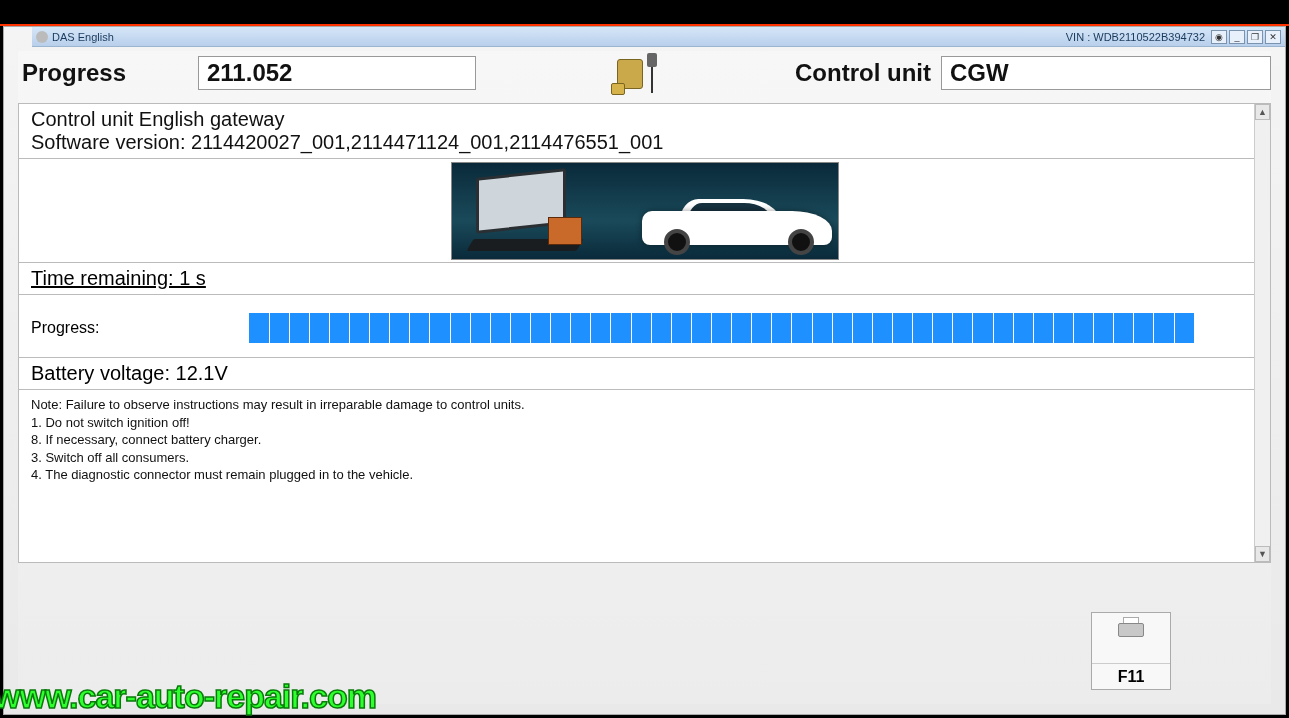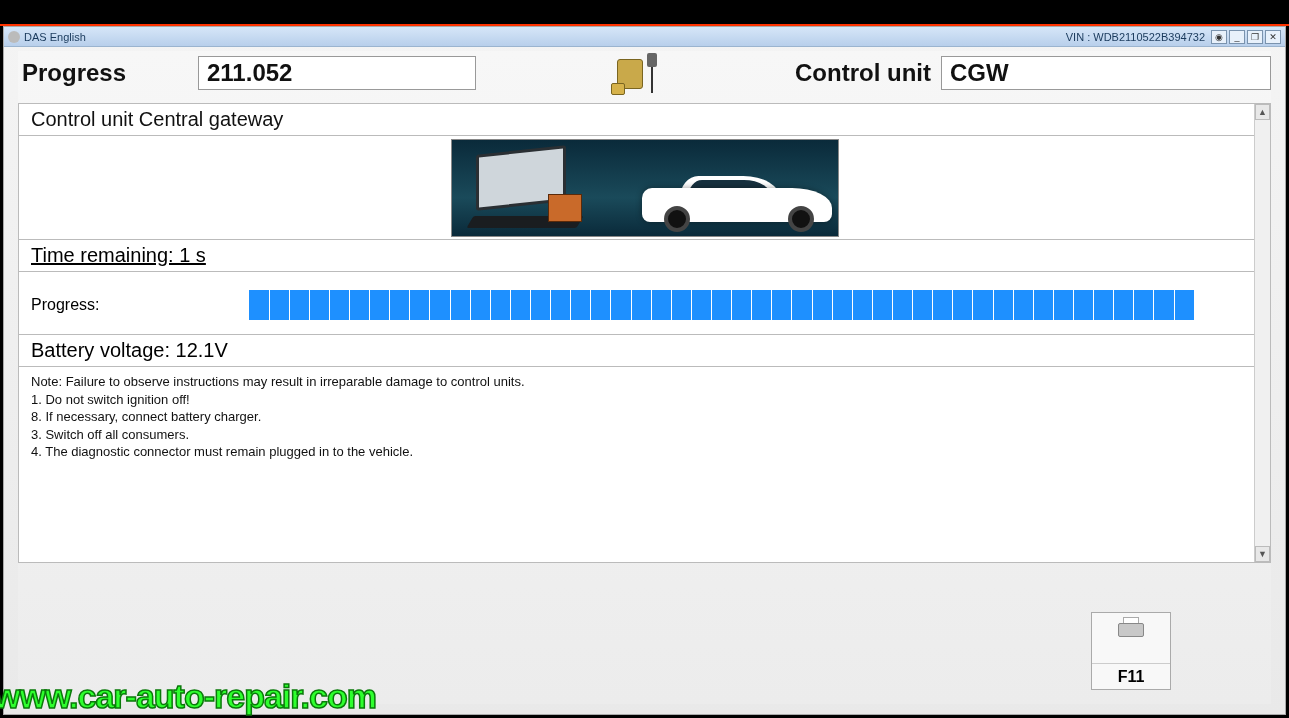--- a/index.html
+++ b/index.html
@@ -2,20 +2,21 @@
 <html><head>
 <meta charset="utf-8">
 <style>
   * { box-sizing: border-box; margin: 0; padding: 0; }
   html, body { width: 1289px; height: 718px; font-family: Arial, Helvetica, sans-serif; background: #000; overflow: hidden; }
   .topbar { height: 26px; background: #000; border-bottom: 2px solid #ff3300; }
   .window {
     position: absolute; left: 3px; top: 26px; right: 3px; bottom: 3px;
     background: linear-gradient(#f4f4f4, #e9e9e9);
     border: 1px solid #aaa;
+    padding-left: 28px;
   }
   .titlebar {
     height: 20px;
     background: linear-gradient(#d6e6f8, #b8cfeb);
     border-bottom: 1px solid #9bb4cf;
     display: flex; align-items: center;
     font-size: 11px; color: #1a3a5c;
     padding: 0 4px;
     position: relative;
   }
@@ -165,21 +166,22 @@
     </div>
 
 
     <div class="main-panel">
       <div class="scroll-track">
         <div class="scroll-arrow">▲</div>
         <div class="scroll-arrow bot">▼</div>
       </div>
 
       <div class="info-block">
-        <div>Control unit Central gateway</div>
+        <div>Control unit English gateway</div>
+        <div>Software version: 2114420027_001,2114471124_001,2114476551_001</div>
       </div>
 
       <div class="illustration">
         <div class="illus-inner">
           <div class="laptop">
             <div class="screen"></div>
               <div class="base"></div>
           </div>
           <div class="box"></div>
           <div class="car">

